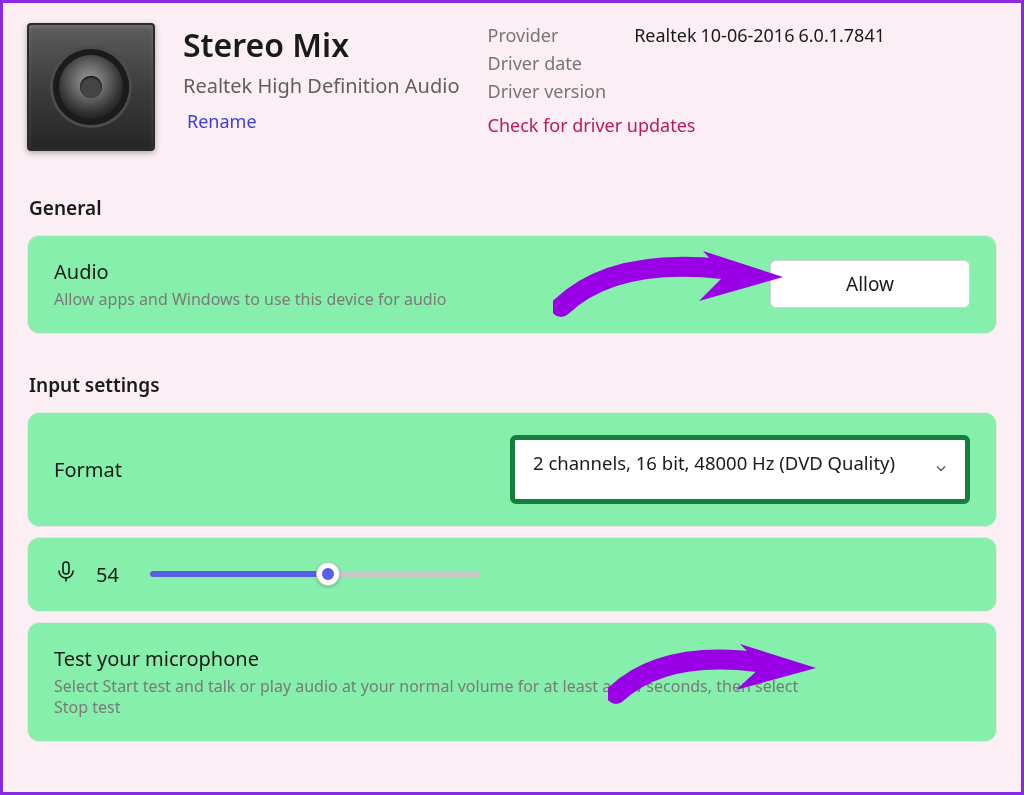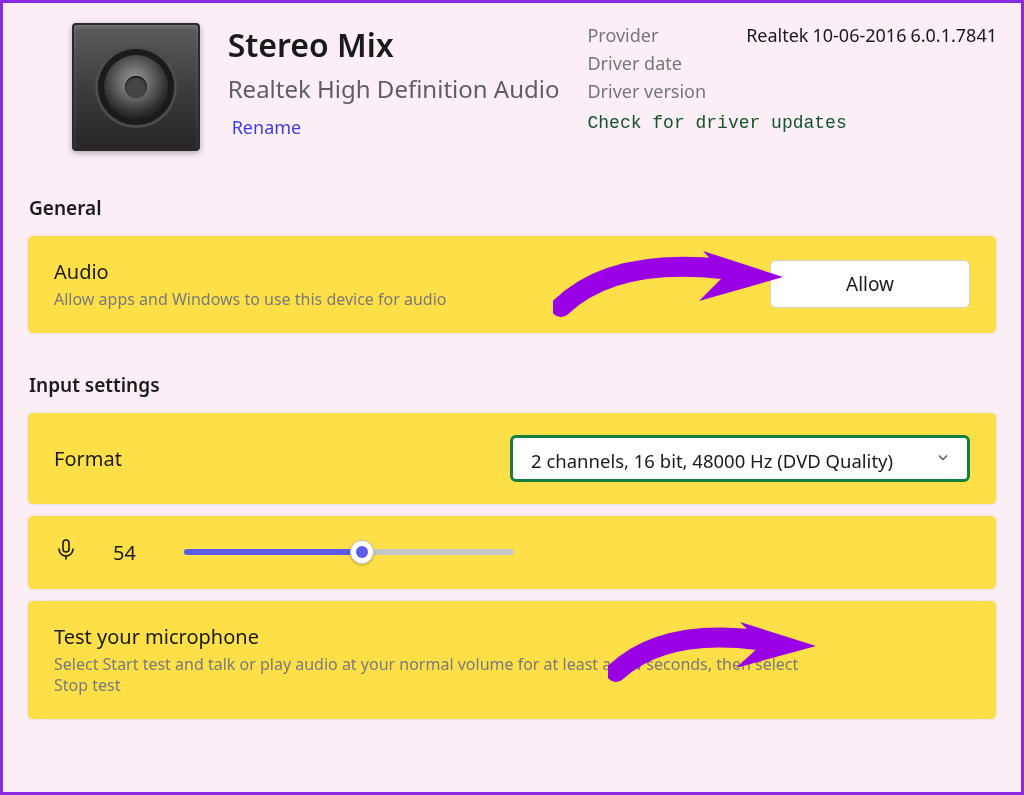--- a/index.html
+++ b/index.html
@@ -6,21 +6,21 @@
   html, body { width: 1024px; height: 795px; }
   body {
     font-family: "Segoe UI", system-ui, -apple-system, sans-serif;
     background: #fbeef5;
     border: 3px solid #8a2be2;
     padding: 20px 24px 16px 24px;
     color: #1a1a1a;
   }
 
   
-  .header { display: flex; align-items: flex-start; gap: 28px; margin-bottom: 44px; justify-content: flex-end; }
+  .header { display: flex; align-items: flex-start; gap: 28px; margin-bottom: 44px; }
   .device-icon {
     width: 128px; height: 128px;
     background: linear-gradient(180deg,#5d5d5d 0%,#3a3a3a 55%,#262626 100%);
     border: 2px solid #2a2a2a;
     border-radius: 4px;
     position: relative;
     box-shadow: inset 0 2px 4px rgba(255,255,255,.15), 0 2px 6px rgba(0,0,0,.3);
   }
   .device-icon .cone {
     position:absolute; left:50%; top:50%; transform:translate(-50%,-50%);
@@ -28,36 +28,36 @@
     background: radial-gradient(circle at 48% 42%, #9a9a9a 0%, #6e6e6e 25%, #2f2f2f 55%, #0d0d0d 80%);
     box-shadow: inset 0 0 0 6px #1b1b1b, 0 0 0 3px #4c4c4c;
   }
   .device-icon .dot {
     position:absolute; left:50%; top:50%; transform:translate(-50%,-50%);
     width:22px; height:22px; border-radius:50%;
     background:#444; box-shadow:inset 0 1px 2px #000;
   }
   .title-block { flex: 0 0 auto; }
   .title-block h1 { font-size: 32px; font-weight: 600; margin-bottom: 6px; }
-  .title-block .sub { font-size: 24px; color: #5f5f5f; margin-bottom: 10px; }
+  .title-block .sub { font-size: 20px; color: #5f5f5f; margin-bottom: 10px; }
   .rename { font-size: 18px; color: #3b3de0; margin-left: 4px; cursor: pointer; }
 
-  .meta { margin-left: auto; display: flex; gap: 40px; font-size: 18px; }
+  .meta { margin-left: auto; display: flex; gap: 28px; font-size: 18px; }
   .meta .labels { color: #767676; display:flex; flex-direction:column; gap:4px; }
   .meta .values { display:flex; gap:4px; font-weight:400;}
   .meta .values span { color:#1a1a1a; }
-  .check-updates { color:#14532d; font-size:18px; margin-top:10px; cursor:pointer;font-family:Liberation Mono, monospace; }
+  .check-updates { color:#be185d; font-size:18px; margin-top:10px; cursor:pointer; }
   .meta-wrap { display:flex; flex-direction:column; align-items:flex-start; }
 
   
   .section-label { font-size: 19px; font-weight: 600; margin: 0 0 14px 2px; }
   .card {
-    background: #fde047;
+    background: #86efac;
     border: 1px solid #e6e6e6;
-    border-radius: 6px;
+    border-radius: 12px;
     padding: 22px 26px;
     display:flex; align-items:center;
     margin-bottom: 10px;
     position: relative;
   }
   .card .text { flex: 1 1 auto; }
   .card .row-title { font-size: 20px; color:#1a1a1a; }
   .card .row-desc  { font-size: 16px; color:#7a7a7a; margin-top:4px; max-width: 760px; line-height:1.35; }
 
   .btn {
@@ -69,35 +69,35 @@
     text-align:center;
     font-size:19px;
     cursor:pointer;
   }
 
   .section-gap { height: 28px; }
 
   
   .select {
     min-width: 460px;
-    border:3px solid #15803d;
+    border:5px solid #15803d;
     border-radius:6px;
-    padding: 10px 44px 6px 18px;
+    padding: 10px 44px 24px 18px;
     font-size:18.5px;
     position:relative;
     background:#fff;
     cursor:pointer;
   }
   .select .chev {
     position:absolute; right:16px; top:50%; transform:translateY(-50%);
   }
   .chev svg { width:16px; height:16px; stroke:#555; }
 
   
-  .vol-row { display:flex; align-items:center; gap:35px; }
+  .vol-row { display:flex; align-items:center; gap:18px; }
   .mic-ico svg { width:24px; height:24px; }
   .vol-value { font-size:20px; color:#1a1a1a; width:36px; text-align:left;}
   .slider {
     position:relative; width: 330px; height: 6px;
     background:#c7c7c7; border-radius:3px;
   }
   .slider .fill { position:absolute; left:0; top:0; bottom:0; background:#5a5de8; border-radius:3px; }
   .slider .thumb {
     position:absolute; top:50%; transform:translate(-50%,-50%);
     width:24px; height:24px; border-radius:50%;

